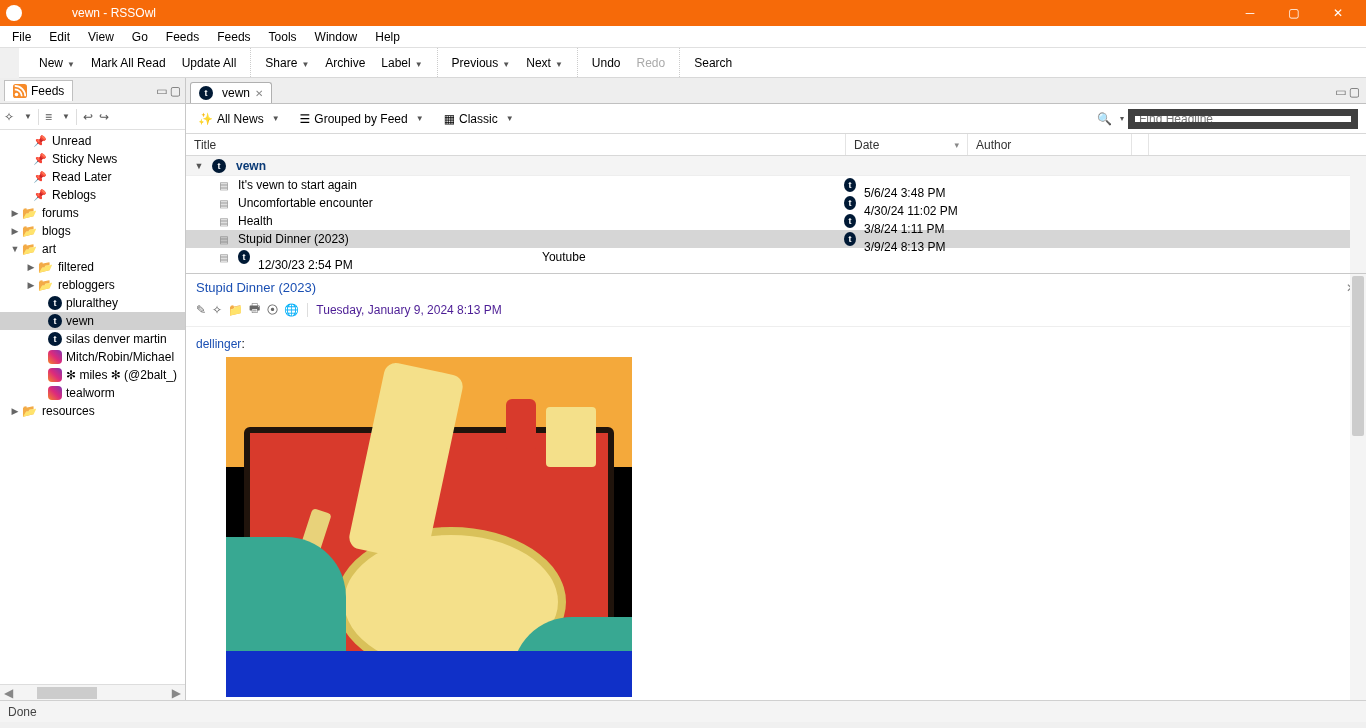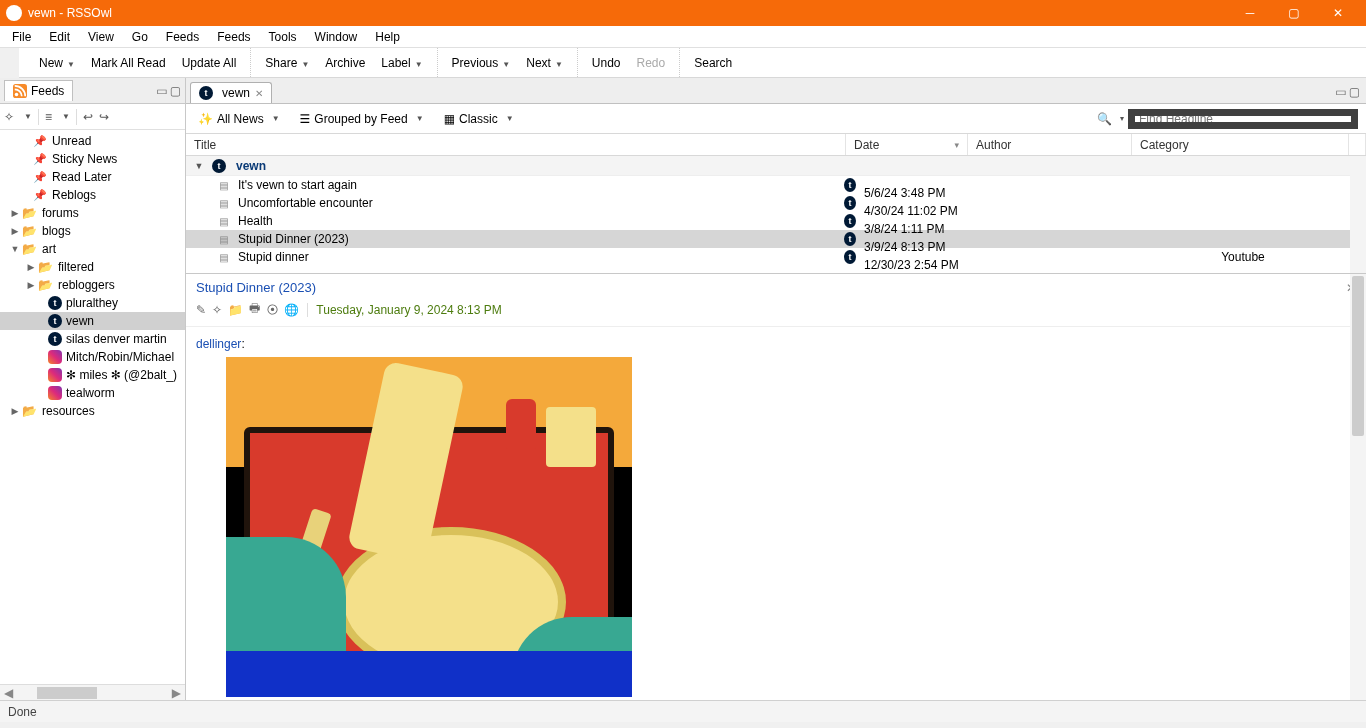--- a/index.html
+++ b/index.html
@@ -1,19 +1,19 @@
 <!DOCTYPE html>
 <html><head>
 <meta charset="utf-8">
 <style>
 * { box-sizing: border-box; margin: 0; padding: 0; font-family: "Segoe UI", Tahoma, sans-serif; font-size: 12px; }
 html, body { width: 1366px; height: 728px; overflow: hidden; background: #f0f0f0; }
 .titlebar { height: 26px; background: #f66a09; color: #fff; display: flex; align-items: center; padding: 0 6px; }
 .titlebar .app-icon { width: 16px; height: 16px; border-radius: 50%; background: #fff; margin-right: 6px; display:inline-block;}
-.titlebar .title { flex: 1; font-size: 12px; }
+.titlebar .title { flex: 1; font-size: 12px; margin-left: 44px; }
 .winbtns { display: flex; gap: 0; }
 .winbtns div { width: 44px; height: 26px; display: flex; align-items:center; justify-content:center; color:#fff; }
 .menubar { height: 22px; background: #fff; border-bottom: 1px solid #e0e0e0; display: flex; align-items: center; padding: 0 4px; gap: 2px; }
 .menubar span { padding: 2px 8px; }
 .toolbar { height: 30px; background: #fff; border-bottom: 1px solid #d8d8d8; display: flex; align-items: center; padding: 0 6px; margin-left: 19px; }
 .toolbar .grp { display: flex; align-items:center; gap: 4px; padding: 0 8px; border-right: 1px dotted #ccc; height: 100%; }
 .toolbar .grp:last-child { border-right:none; }
 .toolbar .btn { padding: 3px 6px; }
 .dd { margin-left:4px; color:#555; font-size:8px; }
 .body { display: flex; height: 622px; }
@@ -51,32 +51,32 @@
 .list { height: 118px; overflow:hidden; position:relative; border-bottom:1px solid #c8c8c8;}
 .grouprow { height:20px; background:#f4f4f4; display:flex; align-items:center; padding-left:6px; gap:6px; color:#0b3b77; font-weight:600; border-bottom:1px solid #eee;}
 .grouprow .twist { color:#555; }
 .itemrow { height:18px; display:flex; align-items:center; }
 .itemrow.sel { background:#d6d6d6; }
 .itemrow .ic { width:16px; text-align:center; color:#888; margin-left:30px; margin-right:6px; font-size:10px;}
 .itemrow .ttl { width: 606px; }
 .itemrow .srcic { width:16px; display:flex; justify-content:center;}
 .itemrow .date { width:120px; padding-left:4px;margin-top:16px;}
 .itemrow .auth { width:164px; }
-.itemrow .cat { flex:1; padding-left:4px;text-align:center;}
+.itemrow .cat { flex:1; padding-left:4px;}
 .itemrow .flags { width:28px; display:flex; gap:1px; justify-content:flex-end; padding-right:2px;}
 .flag { width:6px; height:10px; background:#ddd; }
 .flag.g { background:#5bbf5b; }
 .list .vscroll { position:absolute; right:0; top:0; width:16px; height:100%; background:#f4f4f4;}
 .preview { flex:1; display:flex; flex-direction:column; position:relative; overflow:hidden;}
 .pvhdr { padding:6px 10px 2px 10px; display:flex; align-items:center;}
 .pvhdr .title { color:#1a4fb3; font-size:13px;}
 .pvhdr .close { margin-left:auto; color:#888;}
 .pvtb { padding:2px 10px 6px 10px; display:flex; align-items:center; gap:6px; color:#666; border-bottom:1px solid #eee;}
 .pvtb .sep { width:1px; height:14px; background:#ddd; margin:0 2px;}
-.pvtb .ts { color:#4d7c0f; }
+.pvtb .ts { color:#4c1d95; }
 .pvbody { flex:1; padding:10px; overflow:auto; }
 .pvbody .src { color:#1a4fb3; }
 .art { width:406px; height:340px; margin-top:6px; margin-left:30px; background:#000; position:relative; overflow:hidden;}
 .art .wall { position:absolute; left:0; top:0; right:0; height:110px; background:#f4a93b;}
 .art .table { position:absolute; left:18px; top:70px; right:18px; height:230px; background:#d83a2c; border:6px solid #20140c; border-radius:6px;}
 .art .plate { position:absolute; left:110px; top:170px; width:230px; height:150px; background:#f4e08a; border:8px solid #d9c15a; border-radius:50%;}
 .art .cup { position:absolute; left:320px; top:50px; width:50px; height:60px; background:#f4e08a; border-radius:4px;}
 .art .shaker { position:absolute; left:280px; top:42px; width:30px; height:50px; background:#d83a2c; border-radius:6px 6px 2px 2px;}
 .art .handL { position:absolute; left:0; top:180px; width:120px; height:140px; background:#38a892; border-radius:0 60px 0 0;}
 .art .handR { position:absolute; right:0; top:260px; width:120px; height:120px; background:#38a892; border-radius:60px 0 0 0;}
@@ -312,21 +312,20 @@
         <input placeholder="Find Headline" style="">
       </div>
     </div>
     <div class="listhdr">
       <div class="col-title">Title</div>
       <div class="col-date">
           <span>Date</span> 
           <span style="margin-left:auto;color:#888;font-size:9px">▾</span>
         </div>
       <div class="col-author">Author</div>
-      <div class="col-cat">Category</div>
       <div class="col-scroll"></div>
     </div>
     <div class="list">
       <div class="grouprow">
         <span class="twist">▼</span>
         <span class="ticon tumblr">t</span>
         <span>vewn</span>
       </div>
       <div class="itemrow">
           <span class="ic">▤</span>
@@ -379,21 +378,20 @@
           <span class="date">3/9/24 8:13 PM</span>
           <span class="auth"></span>
           <span class="cat"></span>
           <span class="flags">
             <span class="flag"></span>
             <span class="flag g"></span>
           </span>
         </div>
       <div class="itemrow">
           <span class="ic">▤</span>
-          <span class="ttl">Stupid dinner</span>
           <span class="srcic">
             <span class="ticon tumblr">t</span>
           </span>
           <span class="date">12/30/23 2:54 PM</span>
           <span class="auth"></span>
           <span class="cat">Youtube</span>
           <span class="flags">
             <span class="flag"></span>
             <span class="flag g"></span>
           </span>

